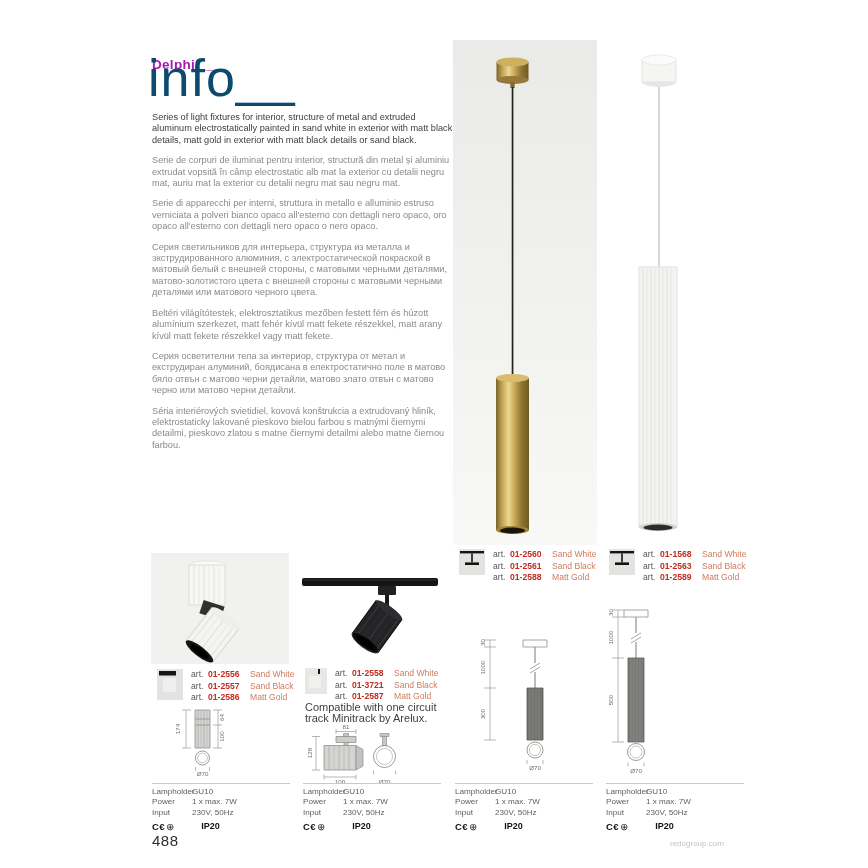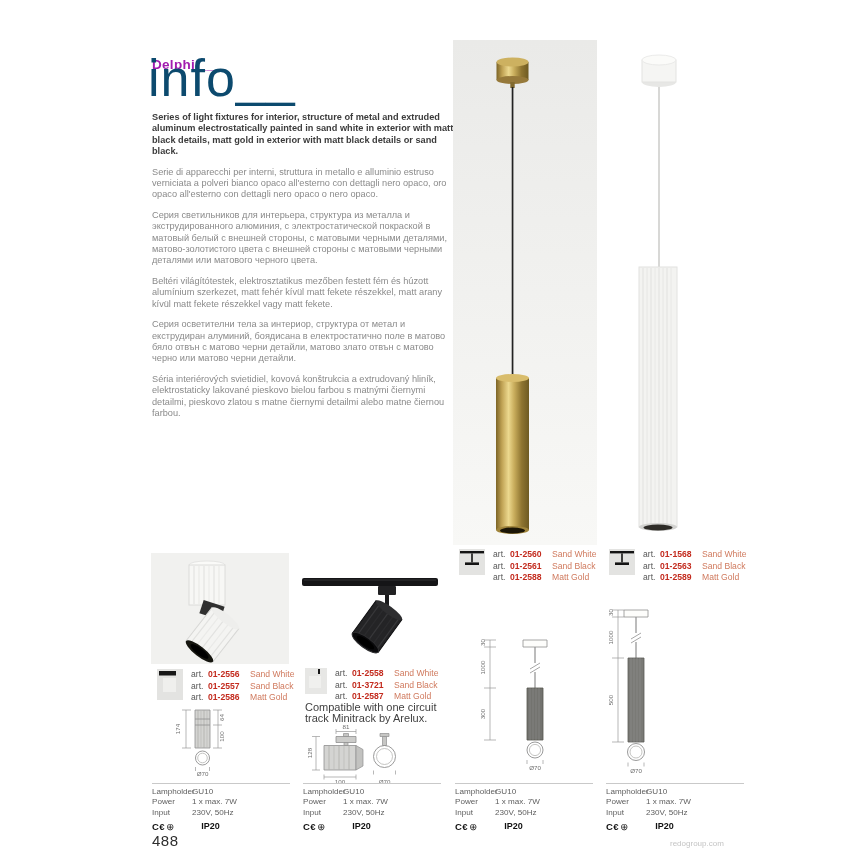--- a/index.html
+++ b/index.html
@@ -5,21 +5,21 @@
   html,body{margin:0;padding:0;}
   body{width:868px;height:868px;position:relative;background:#ffffff;
        font-family:"Liberation Sans", sans-serif;overflow:hidden;}
   .abs{position:absolute;}
 
   .brand{left:152px;top:14px;font-size:13.5px;font-weight:600;color:#a21caf;letter-spacing:.3px;margin-top:43px;}
   .title{left:148px;top:48px;font-size:52px;font-weight:300;color:#0c4a6e;letter-spacing:1px;}
 
   .desc{left:152px;top:112px;width:303px;}
   .desc p{margin:0 0 9px 0;font-size:9.2px;line-height:11.4px;color:#8a8a8a;}
-  .desc p.lead{color:#3c3c3c;font-weight:bold;}
+  .desc p.lead{color:#3c3c3c;font-weight:normal;}
 
   .photo{position:absolute;}
   .art-block{position:absolute;display:flex;align-items:flex-start;}
   .art-icon{flex:0 0 auto;margin-right:8px;}
   .art-row{display:flex;font-size:8.6px;line-height:11.6px;white-space:nowrap;}
   .art-label{color:#565656;width:17px;}
   .art-num{color:#c32b1e;font-weight:bold;width:42px;}
   .art-finish{color:#d07a5e;}
 
   .note{position:absolute;left:305px;top:702px;width:138px;font-size:11px;line-height:10.6px;color:#3f3f3f;}
@@ -39,20 +39,21 @@
   .site{left:670px;top:839px;font-size:8px;color:#c4c4c4;}
 </style>
 </head>
 <body>
 
 <div class="abs brand">Delphi __</div>
 <div class="abs title">info__</div>
 
 <div class="abs desc">
   <p class="lead">Series of light fixtures for interior, structure of metal and extruded aluminum electrostatically painted in sand white in exterior with matt black details, matt gold in exterior with matt black details or sand black.</p>
+  <p>Serie de corpuri de iluminat pentru interior, structură din metal și aluminiu extrudat vopsită în câmp electrostatic alb mat la exterior cu detalii negru mat, auriu mat la exterior cu detalii negru mat sau negru mat.</p>
   <p>Serie di apparecchi per interni, struttura in metallo e alluminio estruso verniciata a polveri bianco opaco all'esterno con dettagli nero opaco, oro opaco all'esterno con dettagli nero opaco o nero opaco.</p>
   <p>Серия светильников для интерьера, структура из металла и экструдированного алюминия, с электростатической покраской в матовый белый с внешней стороны, с матовыми черными деталями, матово-золотистого цвета с внешней стороны с матовыми черными деталями или матового черного цвета.</p>
   <p>Beltéri világítótestek, elektrosztatikus mezőben festett fém és húzott alumínium szerkezet, matt fehér kívül matt fekete részekkel, matt arany kívül matt fekete részekkel vagy matt fekete.</p>
   <p>Серия осветителни тела за интериор, структура от метал и екструдиран алуминий, боядисана в електростатично поле в матово бяло отвън с матово черни детайли, матово злато отвън с матово черно или матово черни детайли.</p>
   <p>Séria interiérových svietidiel, kovová konštrukcia a extrudovaný hliník, elektrostaticky lakované pieskovo bielou farbou s matnými čiernymi detailmi, pieskovo zlatou s matne čiernymi detailmi alebo matne čiernou farbou.</p>
 </div>
 
 <svg class="photo" style="left:453px;top:40px;" width="144" height="505">
   <defs>
     <linearGradient id="bgGrad" x1="0" y1="0" x2="0" y2="1">

